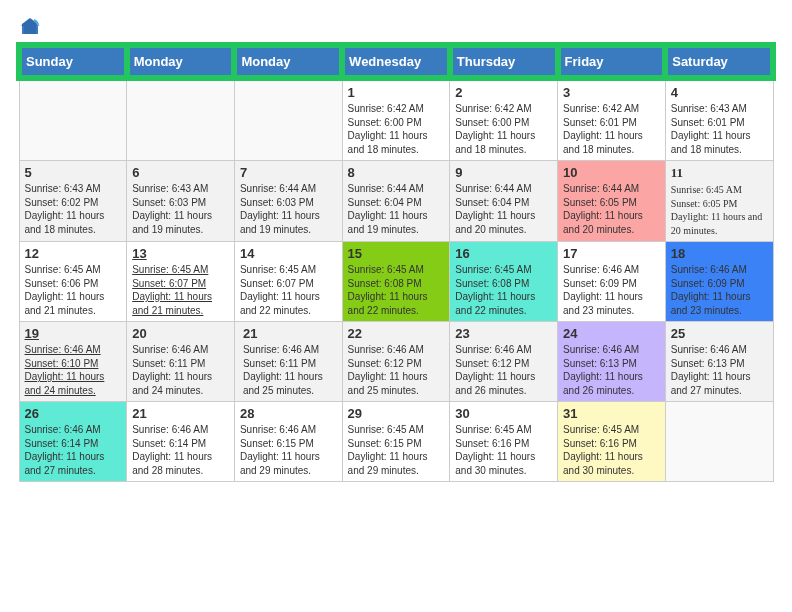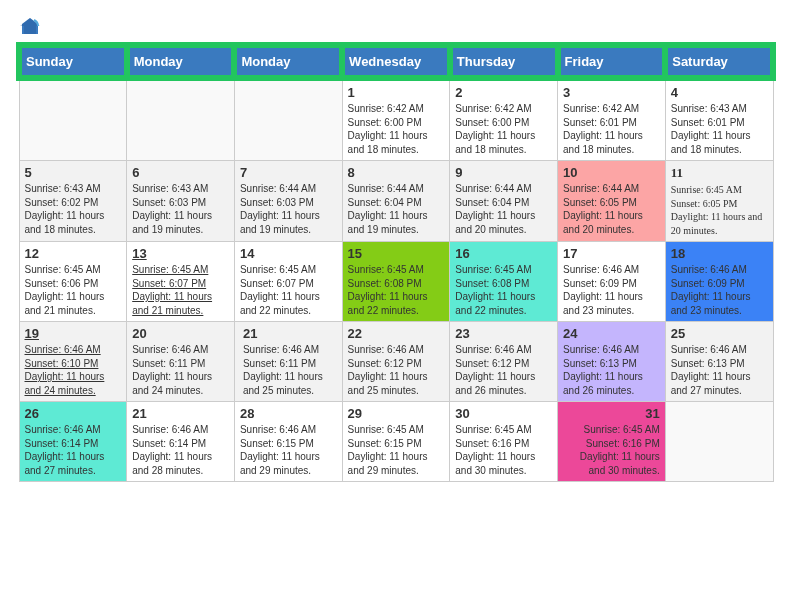--- a/index.html
+++ b/index.html
@@ -322,21 +322,21 @@
           <div class="day-info">Sunrise: 6:45 AM
 Sunset: 6:15 PM
 Daylight: 11 hours and 29 minutes.</div>
         </td>
         <td style="background-color: rgb(255, 255, 255);">
           <span class="day-number">30</span>
           <div class="day-info">Sunrise: 6:45 AM
 Sunset: 6:16 PM
 Daylight: 11 hours and 30 minutes.</div>
         </td>
-        <td style="background-color: #ec4899; text-align: right;">
+        <td style="background-color: #fef9c3;">
           <span class="day-number">31</span>
           <div class="day-info">Sunrise: 6:45 AM
 Sunset: 6:16 PM
 Daylight: 11 hours and 30 minutes.</div>
         </td>
         <td class="empty-cell" style="background-color: rgb(249, 249, 249);"></td>
       </tr>
     </tbody>
 </table>
 

